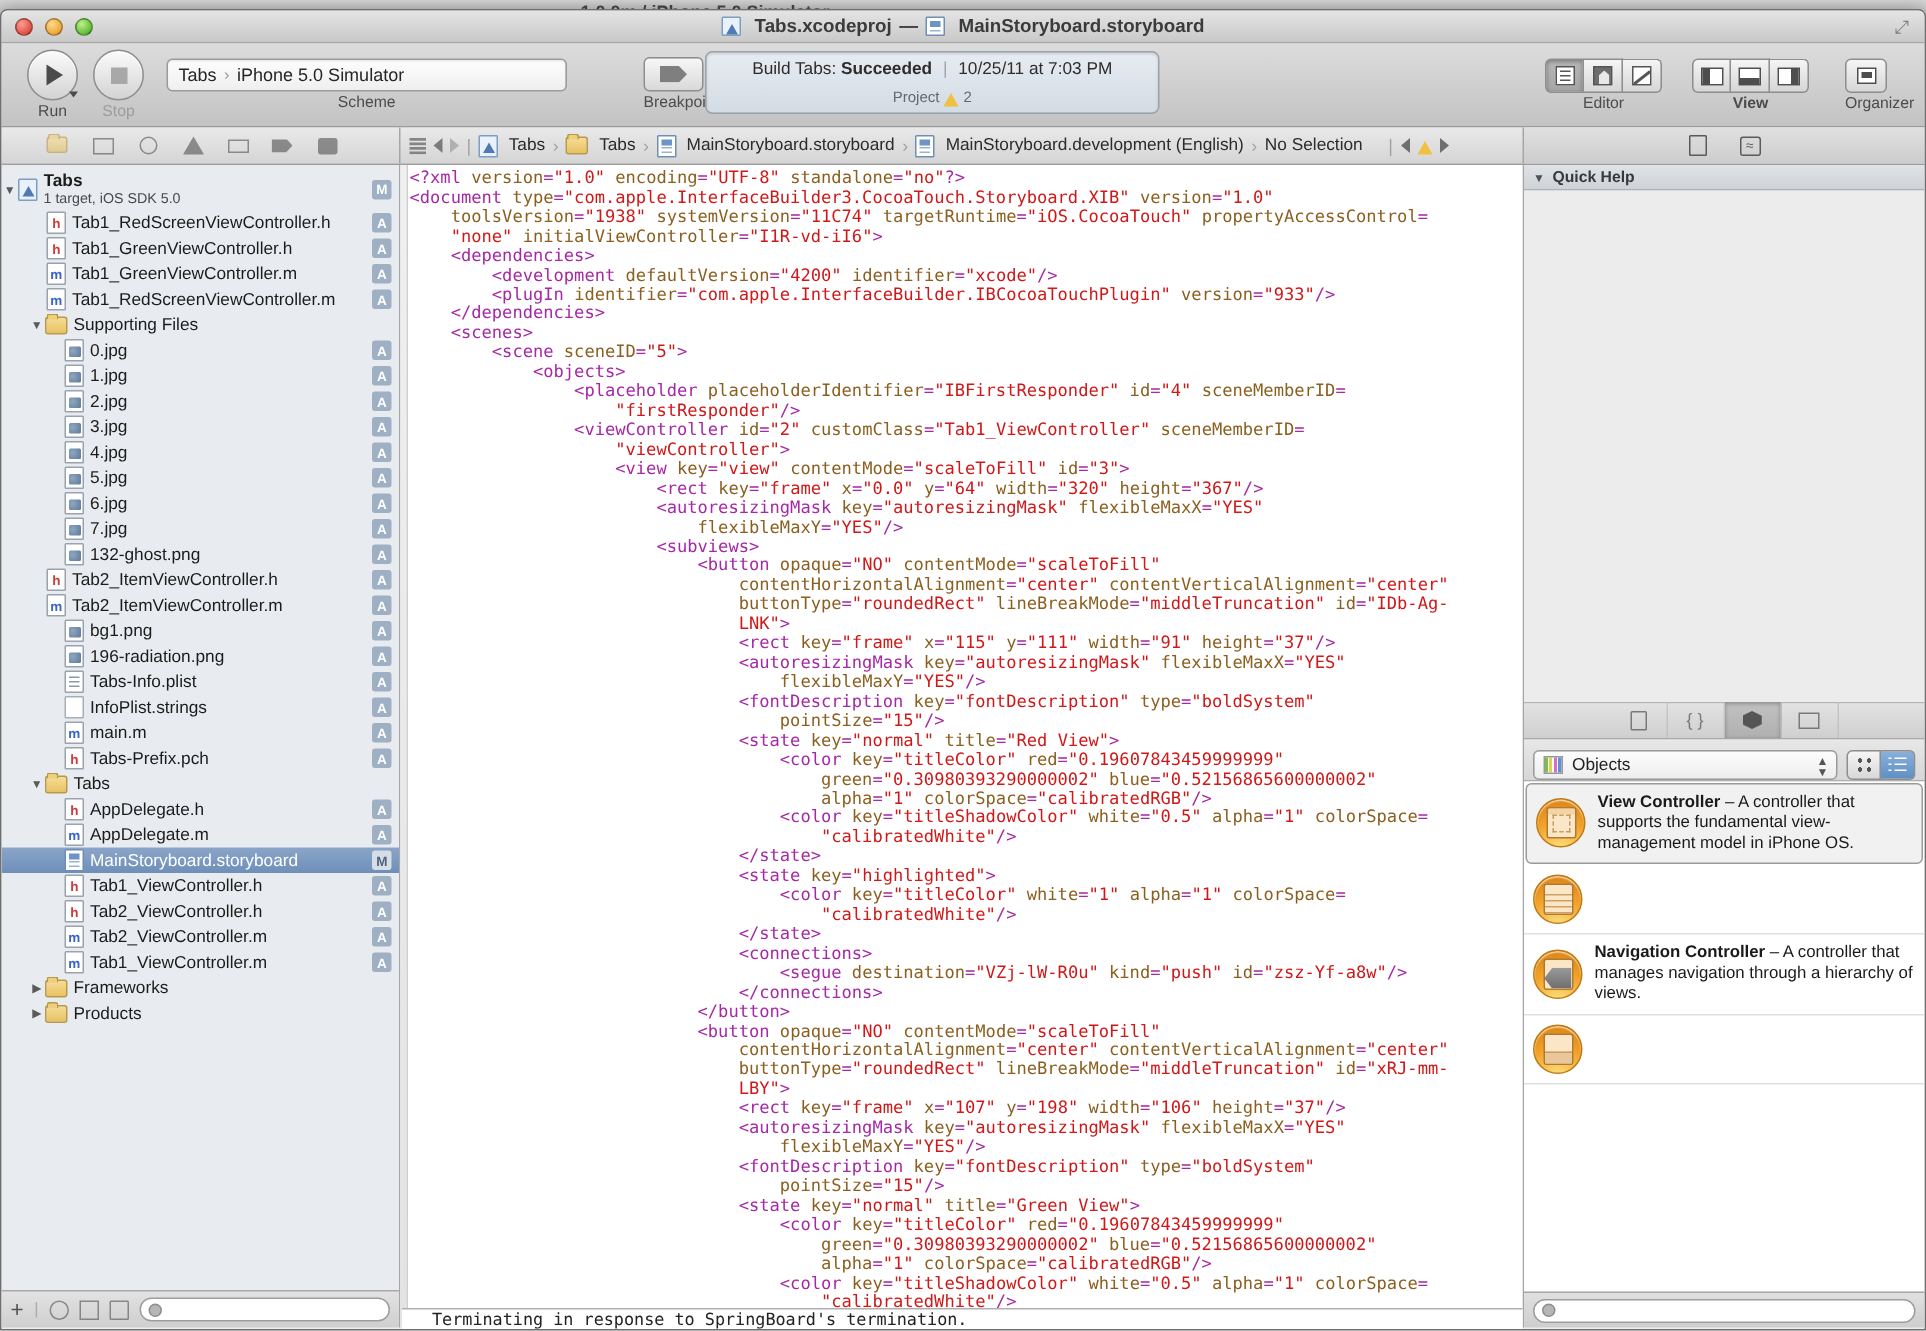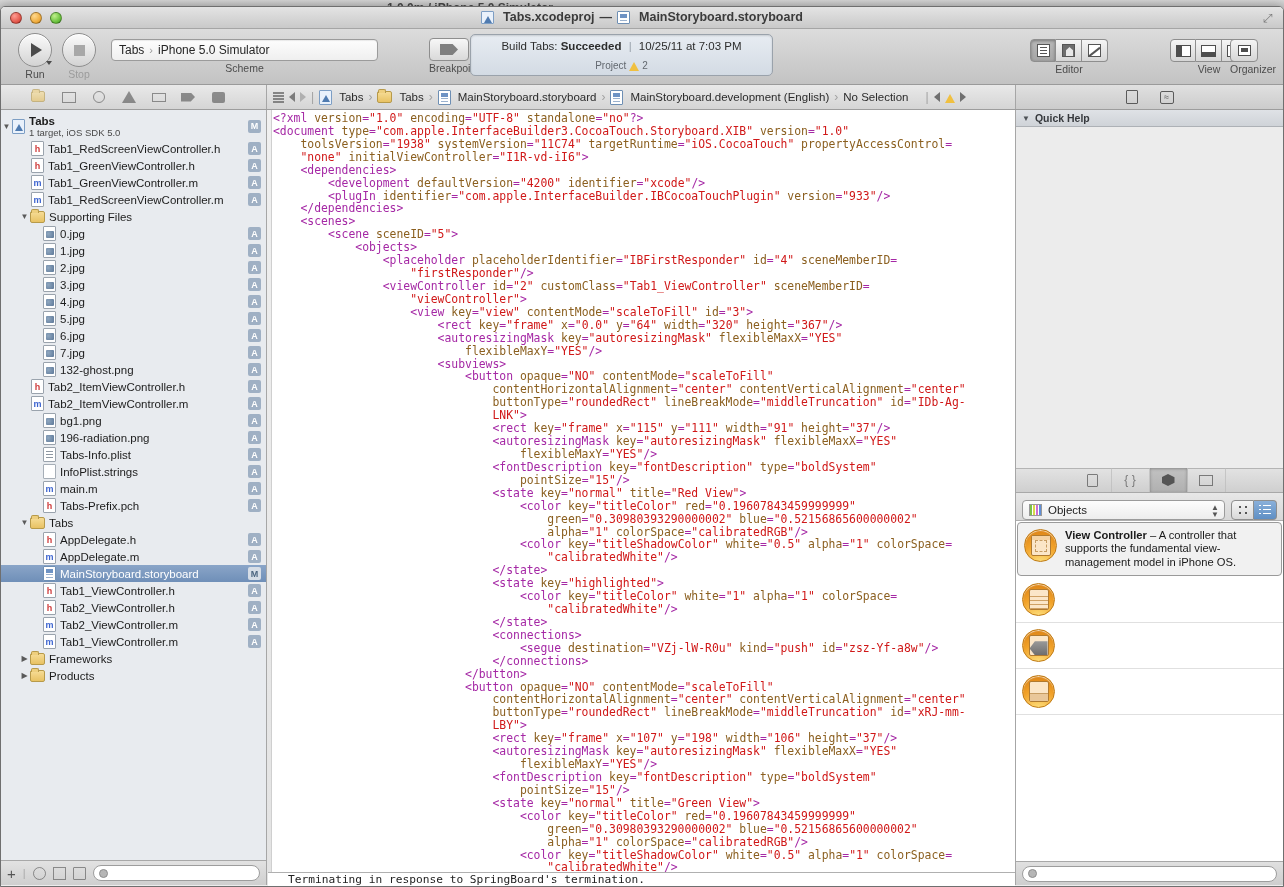--- a/index.html
+++ b/index.html
@@ -345,21 +345,21 @@
     background-size:6px 6px; background-position:0 0,6px 0,0 6px,6px 6px;
     background-repeat:no-repeat;
   }
   .listico { width:12px;height:10px;position:relative; }
   .listico i { position:absolute;left:4px;right:0;height:1.6px;background:#fff; }
   .listico b { position:absolute;left:0;width:2px;height:1.6px;background:#fff; }
 
   .lib-list { flex:1; background:#fff; overflow:hidden; }
   .lib-item {
     display:flex;gap:8px;padding:6px 7px 6px 6px;
-    border-bottom:1px solid #e0e0e0;align-items:flex-start;
+    border-bottom:1px solid #e0e0e0;align-items:center;
   }
   .lib-item.on { background:#f1f1f1;border:1px solid #9a9a9a;border-radius:4px;margin:1px; }
   .obj-ico {
     width:33px;height:33px;border-radius:50%;flex:0 0 33px;
     background:radial-gradient(circle at 50% 115%, #ffe98a 0%, #f2a32a 55%, #d87d12 100%);
     border:1px solid #c07a12;
     display:flex;align-items:center;justify-content:center;
     box-shadow:inset 0 1px 1px rgba(255,255,255,.7);
   }
   .obj-inner { width:20px;height:21px;border:1px solid #b07a30;border-radius:2px;overflow:hidden;position:relative; }
@@ -481,21 +481,21 @@
           <div class="seg">
               <div class="ico-assist"></div>
             </div>
           <div class="seg">
               <div class="ico-ver"></div>
             </div>
         </div>
         <div class="tb-label">Editor</div>
       </div>
 
-      <div class="tb-item" style="left:1169px;top:10px;">
+      <div class="tb-item" style="left:1127px;top:10px;font-weight:bold;">
         <div class="seg-group">
           <div class="seg">
               <div class="ico-panel">
                 <div class="fillL"></div>
               </div>
             </div>
           <div class="seg">
               <div class="ico-panel">
                 <div class="fillB"></div>
               </div>
@@ -856,20 +856,21 @@
             </div>
             <div class="lib-item">
               <div class="obj-ico">
                 <div class="obj-inner oi-tv"></div>
               </div>
             </div>
             <div class="lib-item">
               <div class="obj-ico">
                 <div class="obj-inner oi-nv"></div>
               </div>
+              <div class="lib-text"><b>Navigation Controller</b><span> – </span><span>A controller that manages navigation through a hierarchy of views.</span></div>
             </div>
             <div class="lib-item">
               <div class="obj-ico">
                 <div class="obj-inner oi-tb"></div>
               </div>
             </div>
           </div>
 
         <div class="lib-footer">
           <div class="lib-search">

